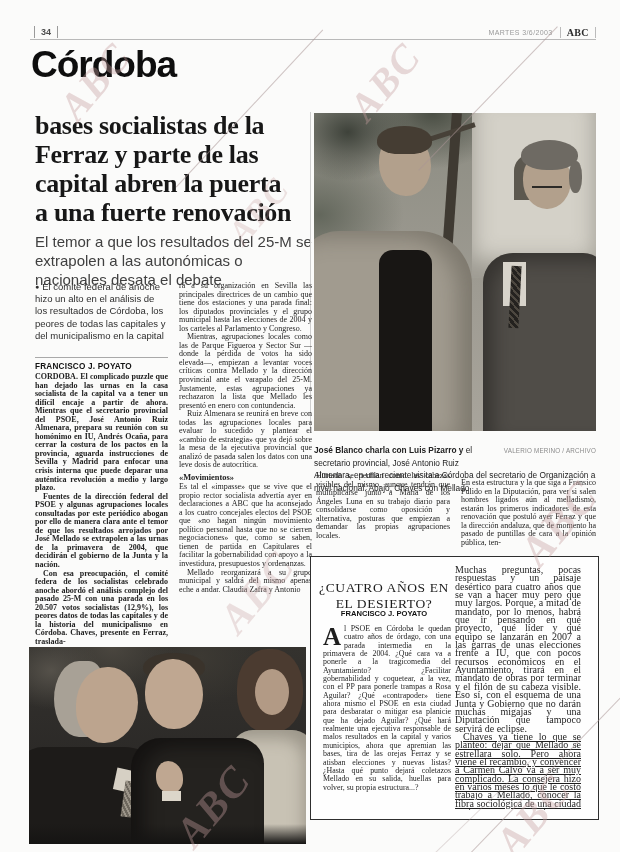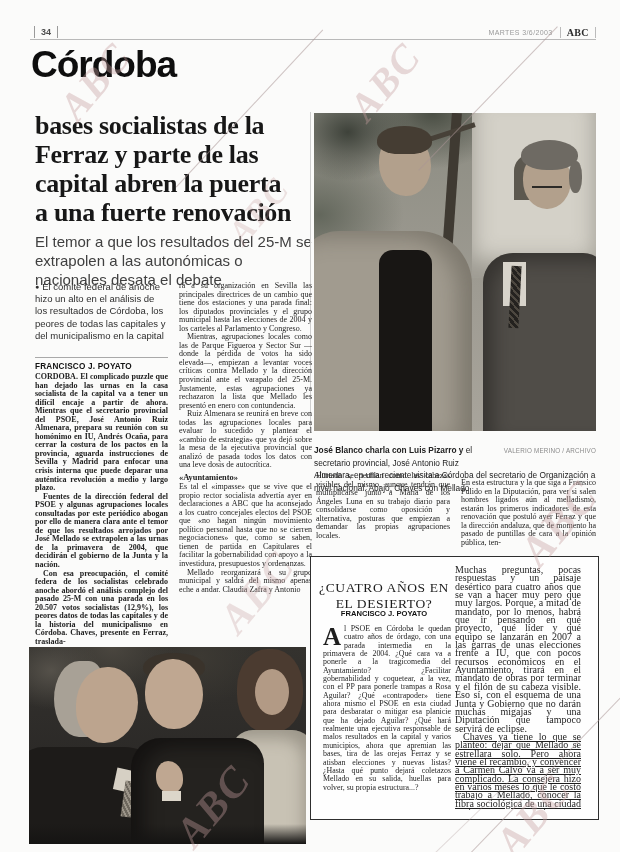--- a/index.html
+++ b/index.html
@@ -97,22 +97,22 @@
 <div class="abs byline">FRANCISCO J. POYATO</div>
 
 <div class="abs cols col1">
   <p>CÓRDOBA. El complicado puzzle que han dejado las urnas en la casa socialista de la capital va a tener un difícil encaje a partir de ahora. Mientras que el secretario provincial del PSOE, José Antonio Ruiz Almenara, prepara su reunión con su homónimo en IU, Andrés Ocaña, para cerrar la costura de los pactos en la provincia, aguarda instrucciones de Sevilla y Madrid para enfocar una crisis interna que puede deparar una auténtica revolución a medio y largo plazo.</p>
   <p>Fuentes de la dirección federal del PSOE y algunas agrupaciones locales consultadas por este periódico abogan por ello de manera clara ante el temor de que los resultados arrojados por José Mellado se extrapolen a las urnas de la primavera de 2004, que decidirán el gobierno de la Junta y la nación.</p>
   <p>Con esa preocupación, el comité federa de los socialistas celebrado anoche abordó el análisis complejo del pasado 25-M con una parada en los 20.507 votos socialistas (12,9%), los peores datos de todas las capitales y de la historia del municipalismo en Córdoba. Chaves, presente en Ferraz, traslada-</p>
 </div>
 <div class="abs cols col2">
   <p>rá a su organización en Sevilla las principales directrices de un cambio que tiene dos estaciones y una parada final: los diputados provinciales y el grupo municipal hasta las elecciones de 2004 y los carteles al Parlamento y Congreso.</p>
   <p>Mientras, agrupaciones locales como las de Parque Figueroa y Sector Sur —donde la pérdida de votos ha sido elevada—, empiezan a levantar voces críticas contra Mellado y la dirección provincial ante el varapalo del 25-M. Justamente, estas agrupaciones ya rechazaron la lista que Mellado les presentó en enero con contundencia.</p>
-  <p>Ruiz Almenara se reunirá en breve con todas las agrupaciones locales para evaluar lo sucedido y plantear el «cambio de estrategia» que ya dejó sobre la mesa de la ejecutiva provincial que analizó de pasada todos los datos con una leve dosis de autocrítica.</p>
-  <h5 class="subhead">«Ayuntamiento»</h5>
+  <p>Ruiz Almenara se reunirá en breve con todas las agrupaciones locales para evaluar lo sucedido y plantear el «cambio de estrategia» que ya dejó sobre la mesa de la ejecutiva provincial que analizó de pasada salen los datos con una leve dosis de autocrítica.</p>
+  <h5 class="subhead">«Movimientos»</h5>
   <p>Es tal el «impasse» que se vive que el propio rector socialista advertía ayer en declaraciones a ABC que ha aconsejado a los cuatro concejales electos del PSOE que «no hagan ningún movimiento político personal hasta que no se cierren negociaciones» que, como se saben, tienen de partida en Capitulares el facilitar la gobernabilidad con apoyo a la investidura, presupuestos y ordenanzas.</p>
   <p>Mellado reorganizará a su grupo municipal y saldrá del mismo apenas eche a andar. Claudia Zafra y Antonio</p>
 </div>
 <div class="abs cols col3">
   <p>Hurtado se perfilan como las cabezas visibles del mismo, aunque tendrán que multiplicarse junto a María de los Ángeles Luna en su trabajo diario para consolidarse como oposición y alternativa, posturas que empiezan a demandar las propias agrupaciones locales.</p>
 </div>
 <div class="abs cols col4">
   <p>En esta estructura y la que siga a Fransico Pulido en la Diputación, para ver si salen hombres ligados aún al melladismo, estarán los primeros indicadores de esta renovación que postuló ayer Ferraz y que la dirección andaluza, que de momento ha pasado de puntillas de cara a la opinión pública, ten-</p>
 </div>
 

